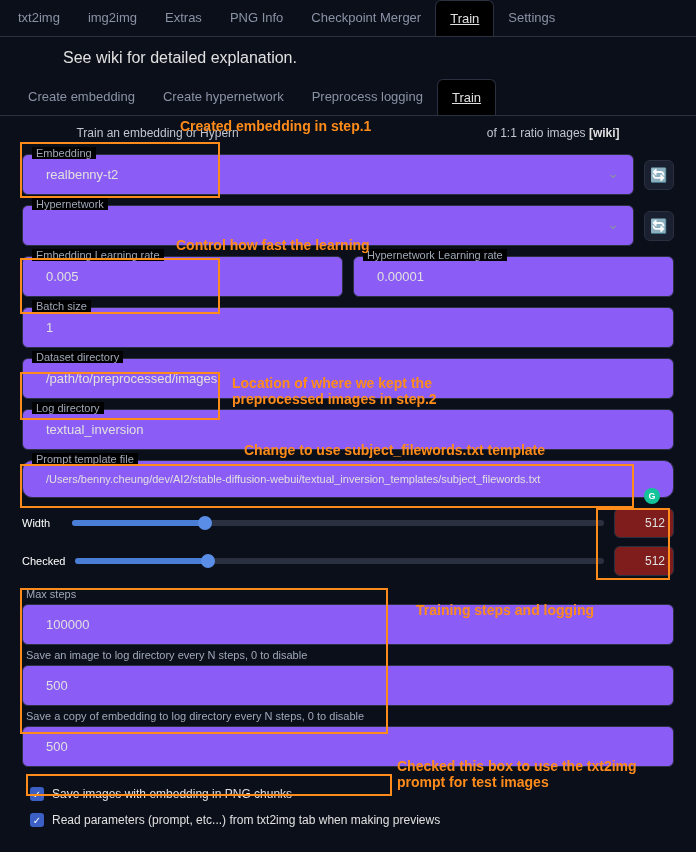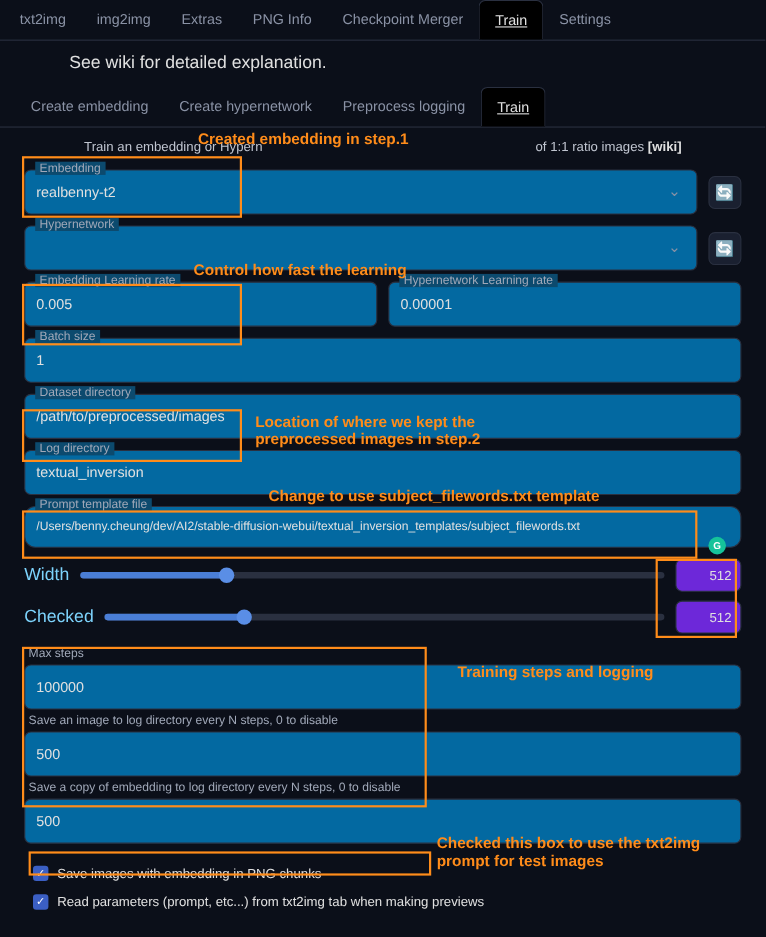--- a/index.html
+++ b/index.html
@@ -59,32 +59,32 @@
     }
     .field-row .field { flex: 1; }
     .field {
       position: relative;
       margin-bottom: 10px;
     }
     .field-label {
       position: absolute;
       top: -7px;
       left: 10px;
-      background: #0c4a6e;
+      background: #000000;
       padding: 0 4px;
       font-size: 11px;
       color: #a0a8b8;
       z-index: 2;
     }
     .input, .select {
       width: 100%;
-      background: #0369a1;
+      background: #8b5cf6;
       border: 1px solid #2a3040;
       border-radius: 6px;
-      padding: 12px 10px;
+      padding: 12px 23px;
       color: #e0e0e0;
       font-size: 13px;
       outline: none;
     }
     .select {
       position: relative;
     }
     .select::after {
       content: '⌄';
       position: absolute;
@@ -107,22 +107,22 @@
       margin-top: 6px;
       font-size: 14px;
     }
     .slider-row {
       display: flex;
       align-items: center;
       gap: 10px;
       margin-bottom: 8px;
     }
     .slider-label {
-      font-size: 16px;
-      color: #7dd3fc;
+      font-size: 11px;
+      color: #ffffff;
       min-width: 40px;
     }
     .slider {
       flex: 1;
       height: 6px;
       background: #2a3040;
       border-radius: 3px;
       position: relative;
       cursor: pointer;
     }
@@ -136,21 +136,21 @@
       width: 14px;
       height: 14px;
       background: #5a8ee6;
       border-radius: 50%;
       position: absolute;
       right: -7px;
       top: -4px;
     }
     .slider-value {
       width: 60px;
-      background: #6d28d9;
+      background: #7f1d1d;
       border: 1px solid #2a3040;
       border-radius: 6px;
       padding: 7px 8px;
       color: #e0e0e0;
       font-size: 12px;
       text-align: right;
     }
     .checkbox-row {
       display: flex;
       align-items: center;

